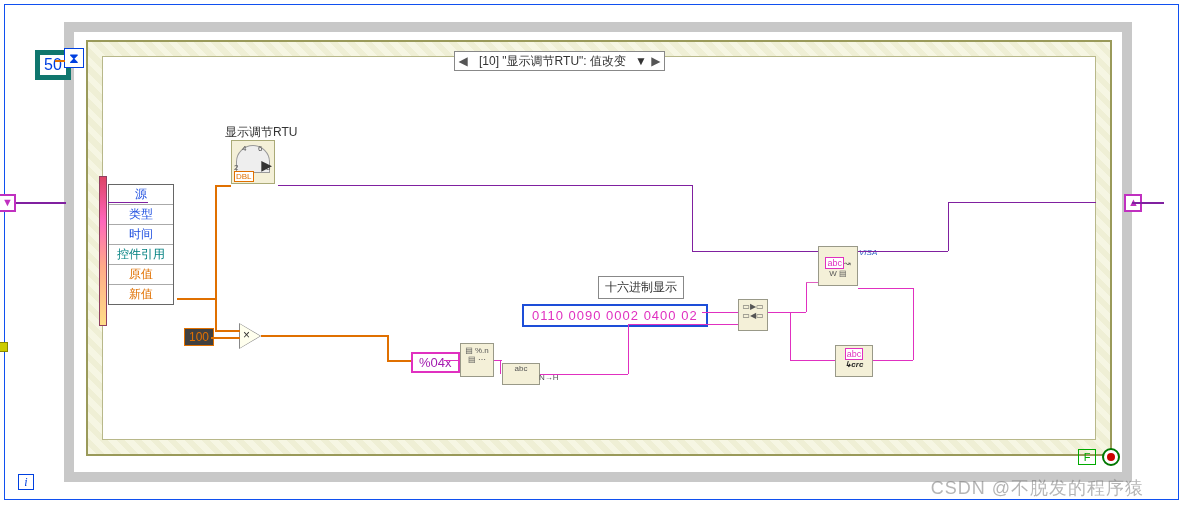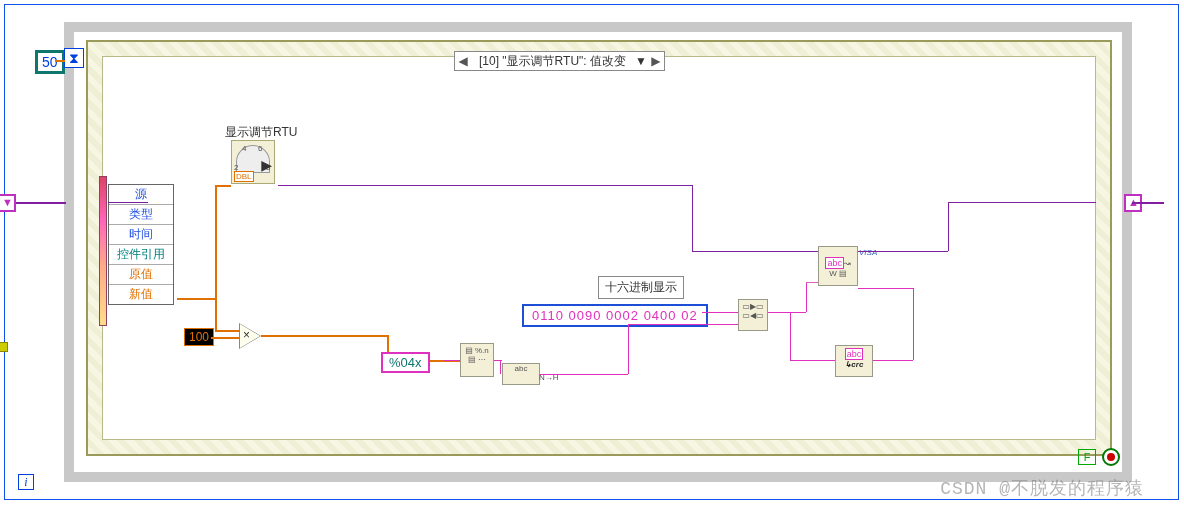--- a/index.html
+++ b/index.html
@@ -38,21 +38,21 @@
     background: repeating-linear-gradient(45deg,#f6f6e3 0 6px,#efefd5 6px 12px);
   }
   .event-inner {
     position:absolute; left:14px; top:14px; right:14px; bottom:14px;
     background:#fff; border:1px solid #b8b88a;
   }
 
   
   .const50 {
     position:absolute; left:35px; top:50px;
-    border:3px solid #0f766e; padding:1px 4px; color:#0040e0; font-size:14px;
+    border:5px solid #0f766e; padding:1px 4px; color:#0040e0; font-size:16px;
     background:#fff;
   }
 
   
   .timer {
     position:absolute; left:64px; top:48px; width:20px; height:20px;
     border:1px solid #0040e0; background:#fff; color:#0040e0; text-align:center;
     font-size:14px; line-height:18px;
   }
 
@@ -105,32 +105,32 @@
   }
   .ctrl-icon .dial{
     position:absolute; left:4px; top:4px; width:34px; height:28px;
     border-radius:50% 50% 0 0 / 60% 60% 0 0; background:#eee; border:1px solid #999;
   }
   .ctrl-icon .tag{position:absolute;left:2px;bottom:1px;font-size:8px;color:#e07000;border:1px solid #e07000;padding:0 1px;background:#fff;}
   .ctrl-icon .arrow{position:absolute;right:2px;top:16px;color:#333;font-size:14px;}
   .ctrl-nums{position:absolute;font-size:8px;color:#555;}
 
   
-  .const100{position:absolute; left:184px; top:328px; border:1px solid #e07000;color:#e07000;padding:1px 4px;background:#000000;}
+  .const100{position:absolute; left:184px; top:328px; border:1px solid #e07000;color:#e07000;padding:1px 4px;background:#404040;}
   
   .mult{position:absolute; left:240px; top:324px; width:0;height:0;
     border-top:12px solid transparent;border-bottom:12px solid transparent;
     border-left:20px solid #ffe; filter:drop-shadow(0 0 0 #888);}
   .mult-border{position:absolute; left:239px; top:323px; width:0;height:0;
     border-top:13px solid transparent;border-bottom:13px solid transparent;
     border-left:22px solid #888;}
   .mult-x{position:absolute;left:243px;top:328px;font-size:12px;color:#333;}
 
   
-  .fmt{position:absolute;left:381px;top:352px;border:2px solid #e030c0;color:#0f766e;padding:1px 6px;background:#fff;font-size:13px;}
+  .fmt{position:absolute;left:411px;top:352px;border:2px solid #e030c0;color:#a21caf;padding:1px 6px;background:#fff;font-size:13px;}
 
   
   .hexlabel{position:absolute;left:598px;top:276px;border:1px solid #888;color:#333;padding:2px 6px;background:#fff;}
   
   .hexconst{position:absolute;left:522px;top:304px;border:2px solid #1d4ed8;color:#e030c0;padding:2px 8px;background:#fff;font-size:13px;letter-spacing:1px;}
 
   
   .node{border:1px solid #998;background:#f4f0d8;position:absolute;}
   .fmtnode{left:460px;top:343px;width:34px;height:34px;}
   .scannode{left:502px;top:363px;width:38px;height:22px;}
@@ -152,21 +152,21 @@
   
   .sr-left{position:absolute;left:-2px;top:194px;width:18px;height:18px;border:2px solid #c030c0;background:#fff;}
   .sr-left::after{content:"▼";color:#c030c0;font-size:11px;position:absolute;left:2px;top:0;}
   .sr-right{position:absolute;right:42px;top:194px;width:18px;height:18px;border:2px solid #c030c0;background:#fff;}
   .sr-right::after{content:"▲";color:#c030c0;font-size:11px;position:absolute;left:2px;top:0;}
 
   
   .ytun{position:absolute;left:-2px;top:342px;width:10px;height:10px;background:#cc0;border:1px solid #880;}
 
   
-  .wm{position:absolute;right:40px;bottom:12px;color:rgba(120,120,120,.55);font-size:18px;letter-spacing:1px;font-family:Liberation Mono, monospace;}
+  .wm{position:absolute;right:40px;bottom:12px;color:rgba(120,120,120,.55);font-size:18px;letter-spacing:1px;}
 </style>
 </head>
 <body>
 
 <div class="canvas">
   <div class="outer"></div>
 
   <div class="loop">
     <div class="loop-inner"></div>
   </div>

